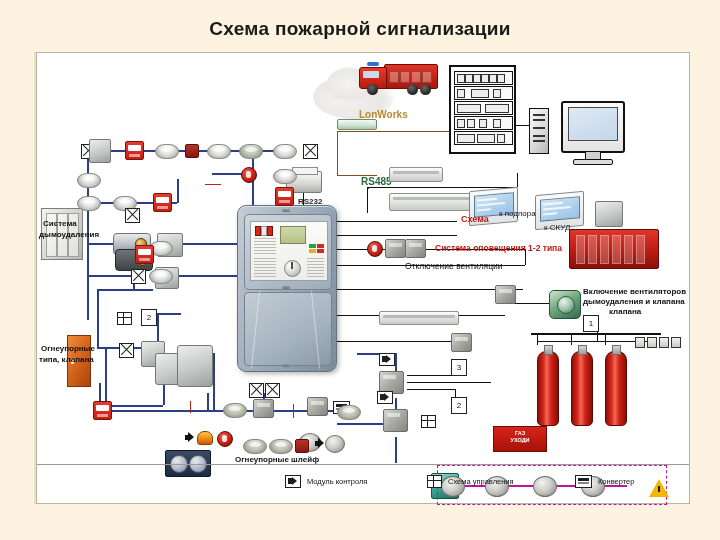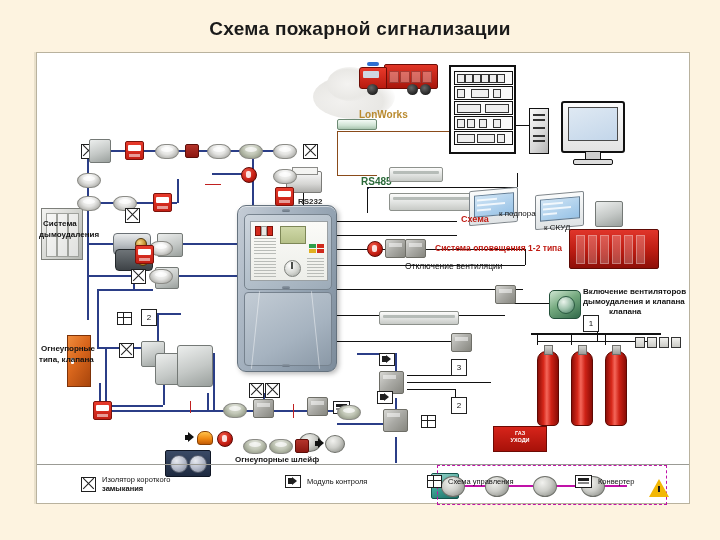--- a/index.html
+++ b/index.html
@@ -780,27 +780,20 @@
       <b></b>
       <b></b>
       <b></b>
   </div>
 
   <div class="cyl" style="left:500px;top:298px;"></div>
   <div class="cyl" style="left:534px;top:298px;"></div>
   <div class="cyl" style="left:568px;top:298px;"></div>
 
   <div id="legend">
-    <div class="leg-item" style="left:44px;">
-      <div class="isolator" style="position:relative;left:0;top:0;flex:0 0 13px;"></div>
-      <div>
-        <span style="display:block;">Изолятор короткого</span>
-        <span style="display:block;font-weight:bold;">замыкания</span>
-      </div>
-    </div>
     <div class="leg-item" style="left:248px;">
       <div class="monmod" style="position:relative;left:0;top:0;flex:0 0 14px;"></div>
       <span>Модуль контроля</span>
     </div>
     <div class="leg-item" style="left:390px;">
       <div class="ctrlmod" style="position:relative;left:0;top:0;flex:0 0 13px;"></div>
       <span>Схема управления</span>
     </div>
     <div class="leg-item" style="left:538px;">
       <div class="convmod" style="position:relative;left:0;top:0;flex:0 0 15px;"></div>

